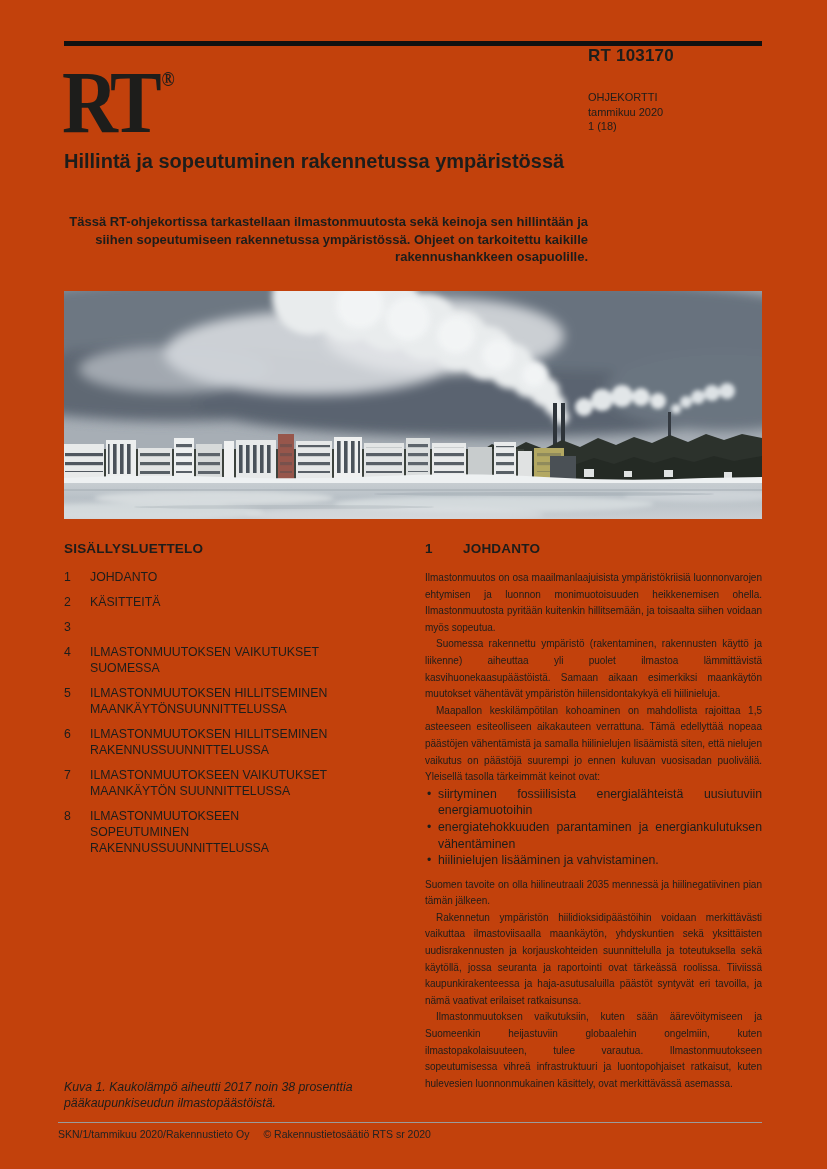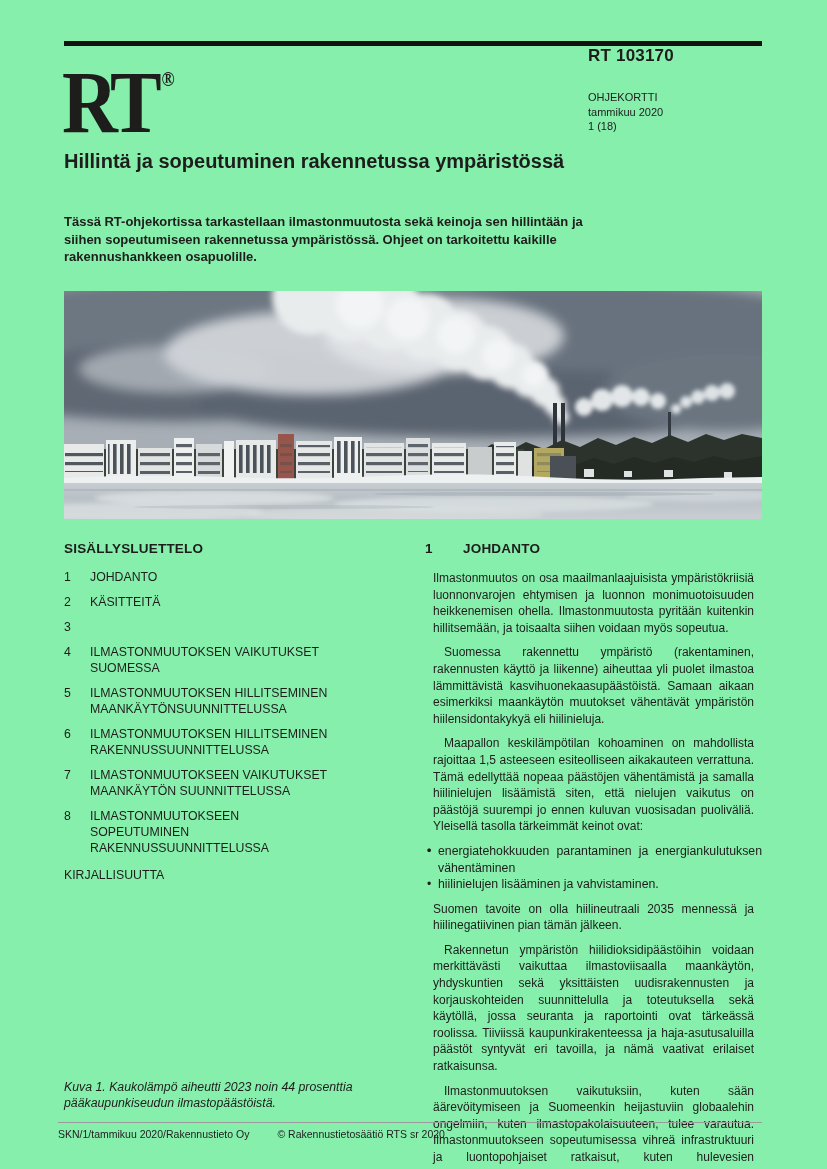--- a/index.html
+++ b/index.html
@@ -1,62 +1,62 @@
 <!DOCTYPE html>
 <html><head>
 <meta charset="utf-8">
 <style>
   html,body{margin:0;padding:0;background:#ffffff;}
-  .page{position:relative;width:827px;height:1169px;background:#86efac;overflow:hidden;
+  .page{position:relative;width:827px;height:1169px;background:#c2410c;overflow:hidden;
         font-family:"Liberation Sans",sans-serif;color:#1d1d1b;}
 
   .topbar{position:absolute;left:64px;top:41px;width:698px;height:5px;background:#111;}
 
   .logo{position:absolute;left:62px;top:44px;font-family:"Liberation Serif",serif;
         font-weight:700;font-size:88px;line-height:70px;letter-spacing:-6px;
         transform:scaleX(.88);transform-origin:left top;white-space:nowrap;}
   .logo sup{font-size:20px;letter-spacing:0;vertical-align:46px;margin-left:6px;font-weight:700;}
 
   .doc-meta{position:absolute;left:588px;top:46px;}
   .doc-number{font-size:17px;font-weight:700;letter-spacing:.2px;}
   .meta-lines{margin-top:24px;font-size:11px;line-height:14.5px;}
 
   .title-block{position:absolute;left:64px;top:148px;width:560px;}
   .title-block h1{margin:0;font-size:18px;font-weight:700;letter-spacing:.3px;}
   .title-block h2{margin:2px 0 0;font-size:20px;font-weight:700;}
 
   .intro{position:absolute;left:64px;top:213px;width:524px;margin:0;
-         font-size:13px;font-weight:700;line-height:17.5px;}
+         font-size:13px;font-weight:700;line-height:17.5px;text-align:right;}
 
   .photo{position:absolute;left:64px;top:291px;width:698px;height:228px;overflow:hidden;}
   .photo svg{display:block;}
 
   .toc{position:absolute;left:64px;top:541px;width:276px;}
   .toc h3{margin:0 0 13px;font-size:13.5px;font-weight:700;letter-spacing:.2px;}
   .toc-item{display:flex;margin-bottom:9px;font-size:12.3px;line-height:16px;}
   .toc-num{width:26px;flex:none;}
   .toc-label{width:244px;}
   .toc-extra{margin-top:11px;font-size:12.3px;line-height:16px;}
 
   .body-col{position:absolute;left:425px;top:541px;width:337px;}
   .sec-heading{display:flex;font-size:13.5px;font-weight:700;margin-bottom:14px;letter-spacing:.2px;}
   .sec-num{width:38px;flex:none;}
-  .body-col p{margin:8px;font-size:12px;line-height:16.6px;text-align:justify;}
+  .body-col p{margin:0;font-size:10px;line-height:16.6px;text-align:justify;}
   .body-col p.ind{text-indent:11px;}
   .body-col p.gap{margin-top:8px;}
   .body-col ul{margin:0;padding:0;list-style:none;}
   .body-col li{position:relative;padding-left:13px;font-size:12.3px;line-height:16.6px;text-align:justify;}
   .blt{position:absolute;left:2px;top:0;}
 
   .caption{position:absolute;left:64px;top:1079px;width:362px;margin:0;
            font-size:12.3px;line-height:16px;font-style:italic;}
   .cap-label{font-weight:400;}
 
   .footer-rule{position:absolute;left:58px;top:1122px;width:704px;height:1px;background:#9b9b9b;}
-  .footer{position:absolute;left:58px;top:1128px;font-size:10.5px;color:#222;display:flex;gap:28px;}
+  .footer{position:absolute;left:58px;top:1128px;font-size:10.5px;color:#222;display:flex;gap:14px;}
 </style>
 </head>
 <body>
 
 <div class="page">
 
   <div class="topbar"></div>
 
   <div class="logo">
     <span>RT</span><sup>®</sup>
@@ -248,52 +248,52 @@
       <span class="toc-label">ILMASTONMUUTOKSEN HILLITSEMINEN RAKENNUSSUUNNITTELUSSA</span>
     </div>
     <div class="toc-item">
       <span class="toc-num">7</span>
       <span class="toc-label">ILMASTONMUUTOKSEEN VAIKUTUKSET MAANKÄYTÖN SUUNNITTELUSSA</span>
     </div>
     <div class="toc-item">
       <span class="toc-num">8</span>
       <span class="toc-label">ILMASTONMUUTOKSEEN SOPEUTUMINEN RAKENNUSSUUNNITTELUSSA</span>
     </div>
-    <div class="toc-extra">KIRJALLISUUTTA</div>
   </aside>
 
   <main class="body-col">
     <div class="sec-heading">
       <span class="sec-num">1</span>
       <span>JOHDANTO</span>
     </div>
     <p>Ilmastonmuutos on osa maailmanlaajuisista ympäristökriisiä luonnonvarojen ehtymisen ja luonnon monimuotoisuuden heikkenemisen ohella. Ilmastonmuutosta pyritään kuitenkin hillitsemään, ja toisaalta siihen voidaan myös sopeutua.</p>
     <p class="ind">Suomessa rakennettu ympäristö (rakentaminen, rakennusten käyttö ja liikenne) aiheuttaa yli puolet ilmastoa lämmittävistä kasvihuonekaasupäästöistä. Samaan aikaan esimerkiksi maankäytön muutokset vähentävät ympäristön hiilensidontakykyä eli hiilinieluja.</p>
     <p class="ind">Maapallon keskilämpötilan kohoaminen on mahdollista rajoittaa 1,5 asteeseen esiteolliseen aikakauteen verrattuna. Tämä edellyttää nopeaa päästöjen vähentämistä ja samalla hiilinielujen lisäämistä siten, että nielujen vaikutus on päästöjä suurempi jo ennen kuluvan vuosisadan puoliväliä. Yleisellä tasolla tärkeimmät keinot ovat:</p>
     <ul>
       <li>
         <span class="blt">•</span>
+        <span>siirtyminen fossiilisista energialähteistä uusiutuviin energiamuotoihin</span>
       </li>
       <li>
         <span class="blt">•</span>
         <span>energiatehokkuuden parantaminen ja energiankulutuksen vähentäminen</span>
       </li>
       <li>
         <span class="blt">•</span>
         <span>hiilinielujen lisääminen ja vahvistaminen.</span>
       </li>
     </ul>
     <p class="gap">Suomen tavoite on olla hiilineutraali 2035 mennessä ja hiilinegatiivinen pian tämän jälkeen.</p>
     <p class="ind">Rakennetun ympäristön hiilidioksidipäästöihin voidaan merkittävästi vaikuttaa ilmastoviisaalla maankäytön, yhdyskuntien sekä yksittäisten uudisrakennusten ja korjauskohteiden suunnittelulla ja toteutuksella sekä käytöllä, jossa seuranta ja raportointi ovat tärkeässä roolissa. Tiiviissä kaupunkirakenteessa ja haja-asutusaluilla päästöt syntyvät eri tavoilla, ja nämä vaativat erilaiset ratkaisunsa.</p>
     <p class="ind">Ilmastonmuutoksen vaikutuksiin, kuten sään äärevöitymiseen ja Suomeenkin heijastuviin globaalehin ongelmiin, kuten ilmastopakolaisuuteen, tulee varautua. Ilmastonmuutokseen sopeutumisessa vihreä infrastruktuuri ja luontopohjaiset ratkaisut, kuten hulevesien luonnonmukainen käsittely, ovat merkittävässä asemassa.</p>
   </main>
 
   <p class="caption">
     <span class="cap-label">Kuva 1.</span>
-    <span>Kaukolämpö aiheutti 2023 noin 44 prosenttia pääkaupunkiseudun ilmastopäästöistä.</span>
+    <span>Kaukolämpö aiheutti 2017 noin 38 prosenttia pääkaupunkiseudun ilmastopäästöistä.</span>
   </p>
 
   <div class="footer-rule"></div>
   <div class="footer">
     <span>SKN/1/tammikuu 2020/Rakennustieto Oy</span>
     <span>© Rakennustietosäätiö RTS sr 2020</span>
   </div>
 
 </div>
 

